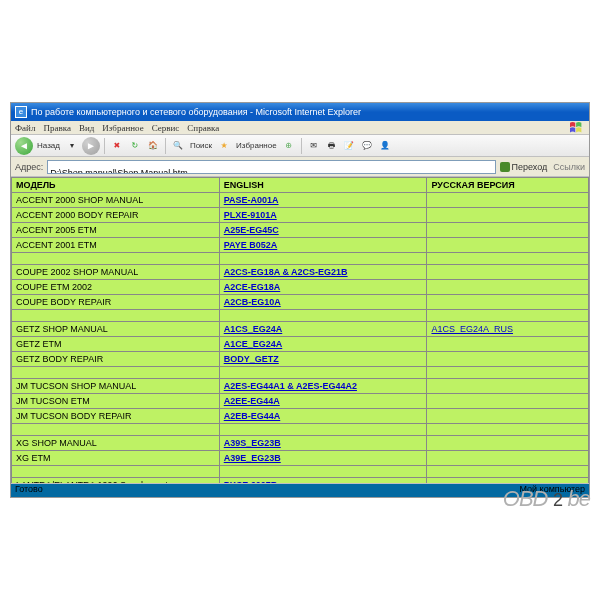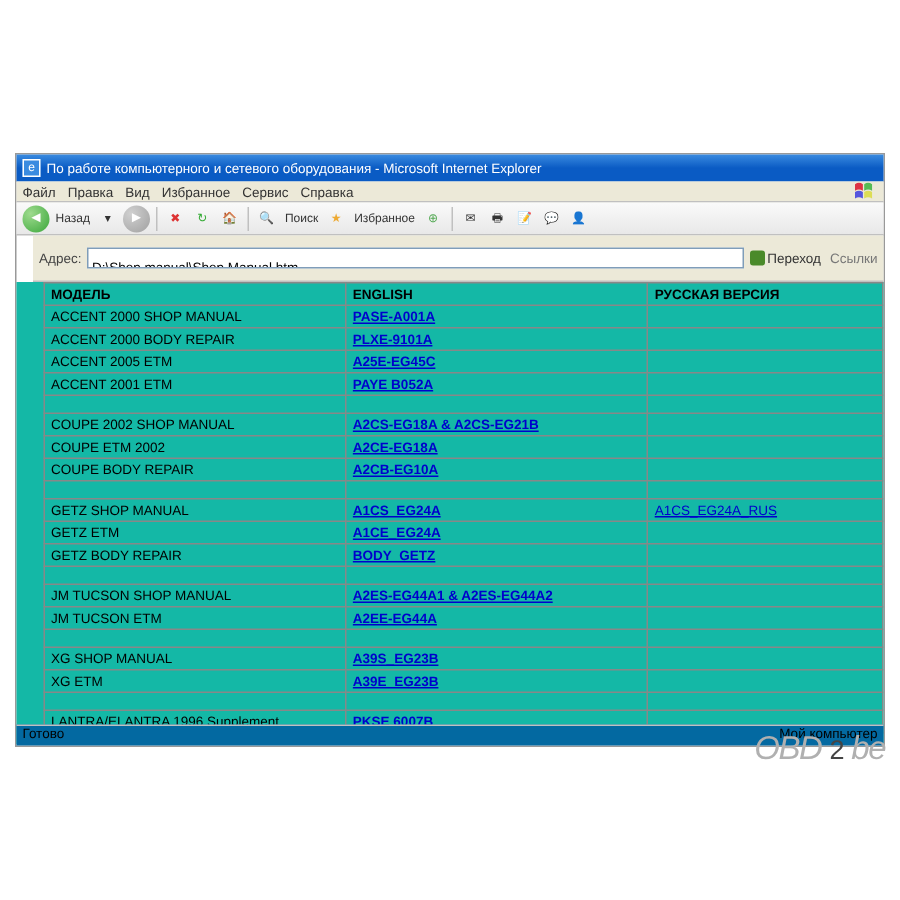--- a/index.html
+++ b/index.html
@@ -1,34 +1,34 @@
 <!DOCTYPE html>
 <html><head>
 <meta charset="utf-8">
 <style>
 * { margin: 0; padding: 0; box-sizing: border-box; }
 body { font-family: Tahoma, sans-serif; font-size: 9px; background: #fff; width: 600px; height: 600px; position: relative; overflow: hidden; }
 .frame { position: absolute; top: 102px; left: 10px; width: 580px; height: 396px; border: 1px solid #999; background: #fff; }
 .titlebar { background: linear-gradient(to bottom, #3a8be0 0%, #0a5bc4 50%, #0a5bc4 100%); height: 18px; display: flex; align-items: center; padding: 0 4px; color: #fff; font-size: 9px; }
 .titlebar .ic { width: 12px; height: 12px; background: #3a8be0; border: 1px solid #fff; margin-right: 4px; font-size: 8px; text-align: center; line-height: 10px; color: #fff; }
 .menubar { background: #ece9d8; height: 14px; display: flex; align-items: center; padding: 0 4px; font-size: 9px; border-bottom: 1px solid #c0c0c0; }
-.menubar span { margin-right: 8px; color: #333; }
+.menubar span { margin-right: 8px; color: #333; font-family: Liberation Serif, serif; }
 .winlogo { position: absolute; right: 3px; top: 18px; width: 18px; height: 14px; }
 .winlogo svg { width: 18px; height: 14px; }
 .toolbar { background: linear-gradient(to bottom, #fafafa, #e8e8e8); height: 22px; display: flex; align-items: center; padding: 0 4px; border-bottom: 1px solid #c0c0c0; gap: 2px; }
 .tbtn { display: inline-flex; align-items: center; justify-content: center; height: 18px; min-width: 16px; padding: 0 2px; font-size: 8px; color: #333; }
 .green-back { width: 18px; height: 18px; border-radius: 50%; background: radial-gradient(circle at 30% 30%, #9edb8e, #3aa63a); display: inline-flex; align-items: center; justify-content: center; color: #fff; font-size: 10px; }
 .sep { width: 1px; height: 16px; background: #c0c0c0; margin: 0 2px; }
-.addrbar { background: #ece9d8; height: 31px; display: flex; align-items: center; padding: 0 4px; border-bottom: 1px solid #c0c0c0; font-size: 9px; margin-left: 11px; }
+.addrbar { background: #ece9d8; height: 20px; display: flex; align-items: center; padding: 0 4px; border-bottom: 1px solid #c0c0c0; font-size: 9px; }
 .addrbar .lbl { margin-right: 4px; color: #444; }
 .addrbar input { flex: 1; height: 14px; border: 1px solid #7f9db9; font-size: 9px; padding: 12px 14px 0 2px; background: #fff; }
 .addrbar .go { margin-left: 4px; color: #333; display: flex; }
 .addrbar .go::before { content: ""; width: 10px; height: 10px; background: #4a8a2a; border-radius: 2px; margin-right: 2px; display: inline-block; }
 .addrbar .lk { margin-left: 6px; color: #777; }
-.content { height: calc(100% - 18px - 14px - 22px - 18px - 14px); overflow: hidden; background: #14b8a6; padding-left: 18px; }
+.content { height: calc(100% - 18px - 14px - 22px - 18px - 14px); overflow: hidden; background: #bef264; }
 table { width: 100%; border-collapse: collapse; font-size: 9px; }
 td, th { border: 1px solid #888; padding: 1px 4px; text-align: left; height: 12px; line-height: 12px; white-space: nowrap; overflow: hidden; }
 th { font-weight: bold; }
 td.col1 { width: 36%; }
 td.col2 { width: 36%; font-weight: bold; }
 td.col3 { width: 28%; }
 a.lnk { color: #0000cc; text-decoration: underline; }
 .statusbar { position: absolute; bottom: 0; left: 0; right: 0; height: 14px; background: #0369a1; border-top: 1px solid #c0c0c0; display: flex; align-items: flex-start; padding: 0 4px; font-size: 9px; justify-content: space-between; }
 .logo { position: absolute; right: 10px; bottom: 88px; font-family: Arial; font-size: 22px; font-weight: 400; font-style: italic; color: #b0b0b0; letter-spacing: -1px; }
 .logo .two { color: #444; border-radius: 50%; width: 20px; height: 20px; display: inline-flex; align-items: center; justify-content: center; font-style: normal; font-size: 18px; }
@@ -166,20 +166,25 @@
             <td class="col1">JM TUCSON SHOP MANUAL</td>
             <td class="col2"><a class="lnk" href="#">A2ES-EG44A1 &amp; A2ES-EG44A2</a></td>
             <td class="col3"></td>
           </tr>
           <tr>
             <td class="col1">JM TUCSON ETM</td>
             <td class="col2"><a class="lnk" href="#">A2EE-EG44A</a></td>
             <td class="col3"></td>
           </tr>
           <tr>
+            <td class="col1">JM TUCSON BODY REPAIR</td>
+            <td class="col2"><a class="lnk" href="#">A2EB-EG44A</a></td>
+            <td class="col3"></td>
+          </tr>
+          <tr>
             <td class="col1"></td>
             <td class="col2"></td>
             <td class="col3"></td>
           </tr>
           <tr>
             <td class="col1">XG SHOP MANUAL</td>
             <td class="col2"><a class="lnk" href="#">A39S_EG23B</a></td>
             <td class="col3"></td>
           </tr>
           <tr>

